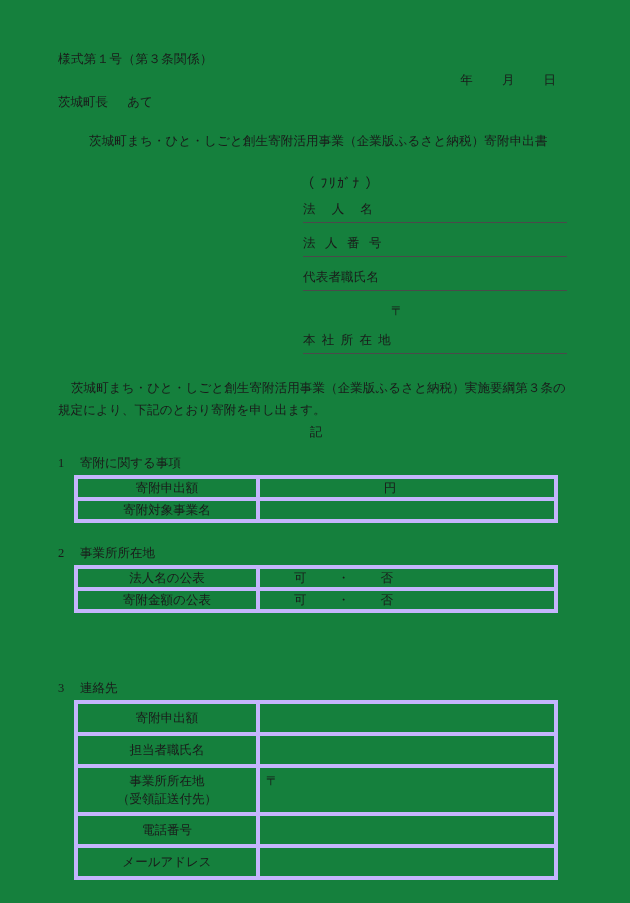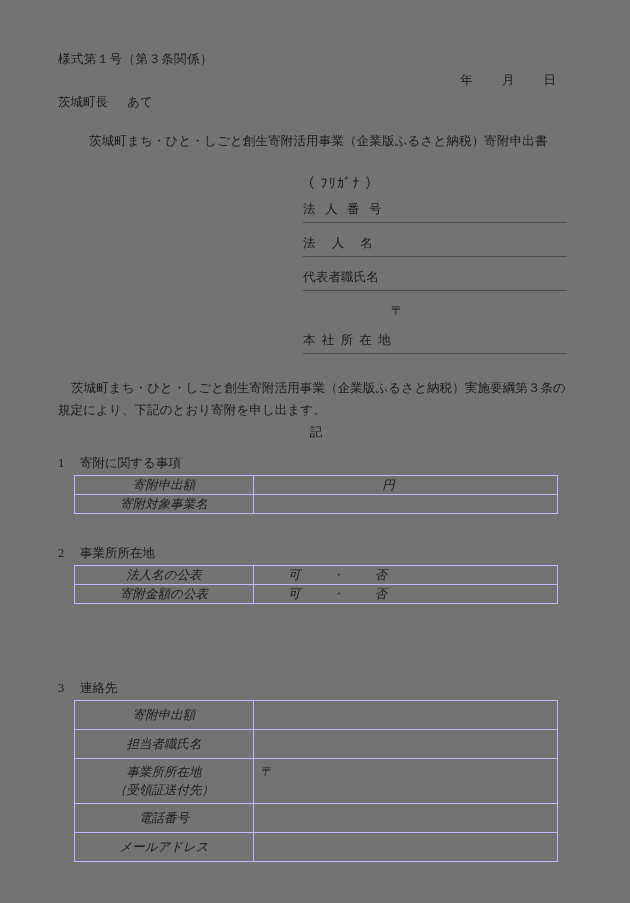--- a/index.html
+++ b/index.html
@@ -12,21 +12,21 @@
     height: 903px;
     position: relative;
     font-family: "Liberation Serif", "DejaVu Serif", serif;
     color: #1a1a1a;
     font-size: 12px;
     overflow: hidden;
   }
   .page {
     position: absolute;
     inset: 0;
-    background: #737373;
+    background: #15803d;
   }
 
   
   .form-no {
     position: absolute;
     left: 58px;
     top: 51px;
     font-size: 12.5px;
     letter-spacing: 0.4px;
     white-space: nowrap;
@@ -126,26 +126,25 @@
   }
   .section-heading .num { display: inline-block; width: 22px; }
 
   table.form-table {
     border-collapse: collapse;
     width: 484px;
     margin-left: 16px;
     table-layout: fixed;
   }
   table.form-table td {
-    border: 1px solid #c4b5fd;
+    border: 4px solid #c4b5fd;
     font-size: 12.5px;
     padding: 0 6px;
     vertical-align: middle;
     line-height: 1.45;
-    font-style: italic;
   }
   td.label-cell {
     width: 166px;
     text-align: center;
   }
   td.value-cell { text-align: left; }
 
   .yen {
     display: block;
     text-align: center;
@@ -179,25 +178,25 @@
     <span class="gap"></span>
     <span>あて</span>
   </div>
 
   <div class="doc-title">茨城町まち・ひと・しごと創生寄附活用事業（企業版ふるさと納税）寄附申出書</div>
 
   <div class="applicant">
     <div class="furigana">（ ﾌﾘｶﾞﾅ ）</div>
 
     <div class="field-row">
+      <span class="field-label sp-wide">法 人 名</span>
+    </div>
+
+    <div class="field-row">
       <span class="field-label sp-mid">法 人 番 号</span>
-    </div>
-
-    <div class="field-row">
-      <span class="field-label sp-wide">法 人 名</span>
     </div>
 
     <div class="field-row">
       <span class="field-label sp-none">代表者職氏名</span>
     </div>
 
     <div class="postal-row">
       <span>〒</span>
     </div>
 

